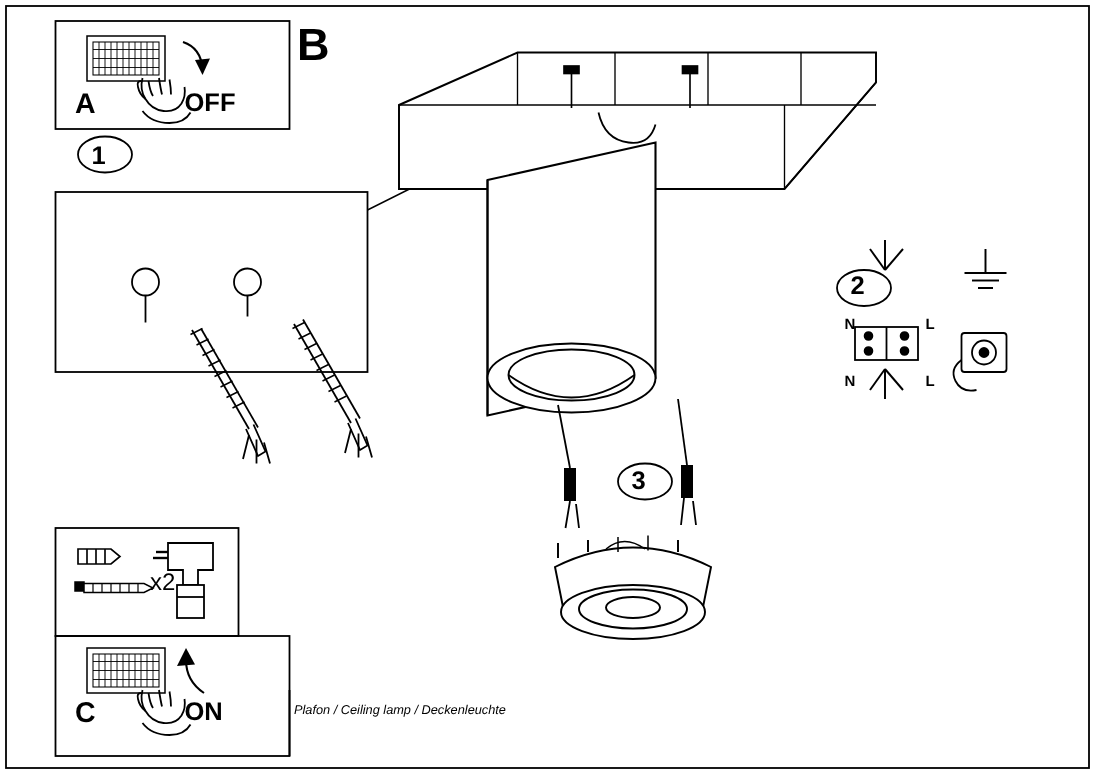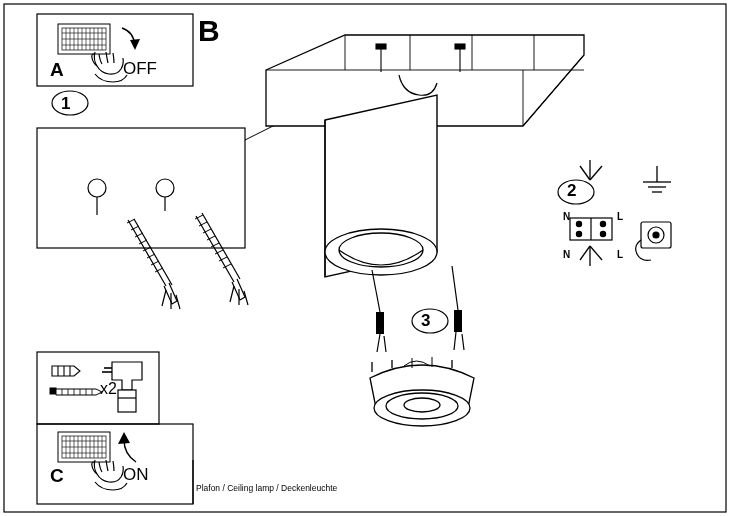--- a/index.html
+++ b/index.html
@@ -23,40 +23,40 @@
   .lbl {
     position: absolute;
     font-family: "Liberation Sans", sans-serif;
     color: #000;
     white-space: nowrap;
     line-height: 1;
   }
   .lbl-A    { left: 50px;  top: 60px;  font-size: 19px; font-weight: bold; }
   .lbl-C    { left: 50px;  top: 466px; font-size: 19px; font-weight: bold; }
   .lbl-B    { left: 198px; top: 16px;  font-size: 30px; font-weight: bold; }
-  .lbl-OFF  { left: 123px; top: 60px;  font-size: 17px; font-weight: normal; }
-  .lbl-ON   { left: 123px; top: 466px; font-size: 17px; font-weight: normal; }
+  .lbl-OFF  { left: 123px; top: 60px;  font-size: 17px; font-weight: bold; }
+  .lbl-ON   { left: 123px; top: 466px; font-size: 17px; font-weight: bold; }
   .lbl-x2   { left: 100px; top: 381px; font-size: 16px; }
   .lbl-num  { font-size: 17px; font-weight: bold; }
   .lbl-n1   { left: 61px;  top: 95px; }
   .lbl-n2   { left: 567px; top: 182px; }
   .lbl-n3   { left: 421px; top: 312px; }
   .lbl-nl   { font-size: 10px; font-weight: bold; }
   .nl-n-top { left: 563px; top: 212px; }
   .nl-l-top { left: 617px; top: 212px; }
   .nl-n-bot { left: 563px; top: 250px; }
   .nl-l-bot { left: 617px; top: 250px; }
   .cap {
     position: absolute;
     font-size: 8.5px;
     color: #000;
     white-space: nowrap;
   }
   .cap1 { left: 196px; top: 468px; }
-  .cap2 { left: 196px; top: 483px; }
+  .cap2 { left: 196px; top: 468px; font-style: italic; }
 </style>
 </head>
 <body>
 
 <div id="sheet">
 
   <svg width="730" height="516" viewBox="0 0 730 516">
 
     <rect x="4" y="4" width="722" height="508" fill="none" stroke="#000" stroke-width="1.2"></rect>
 

